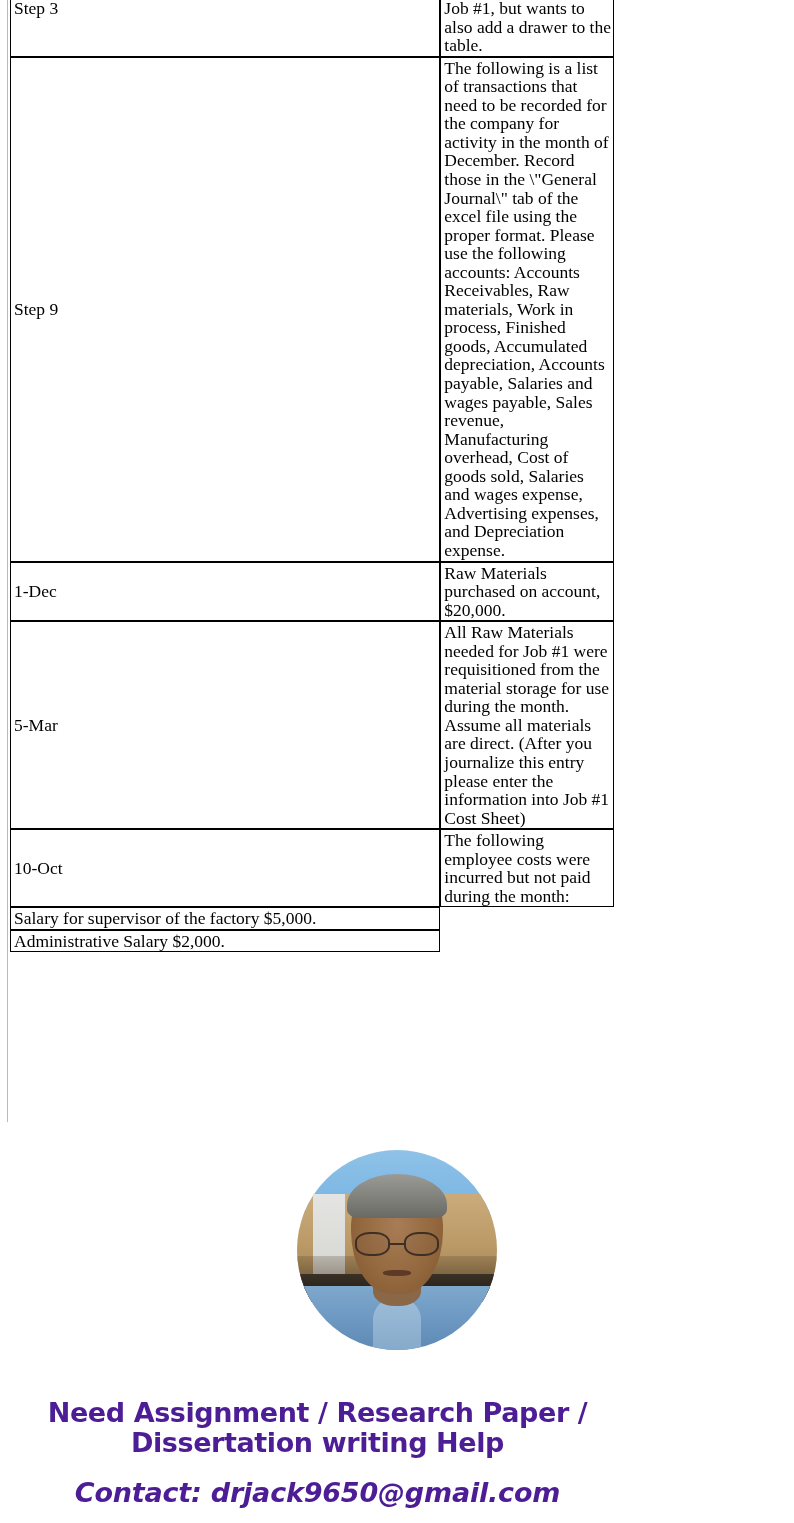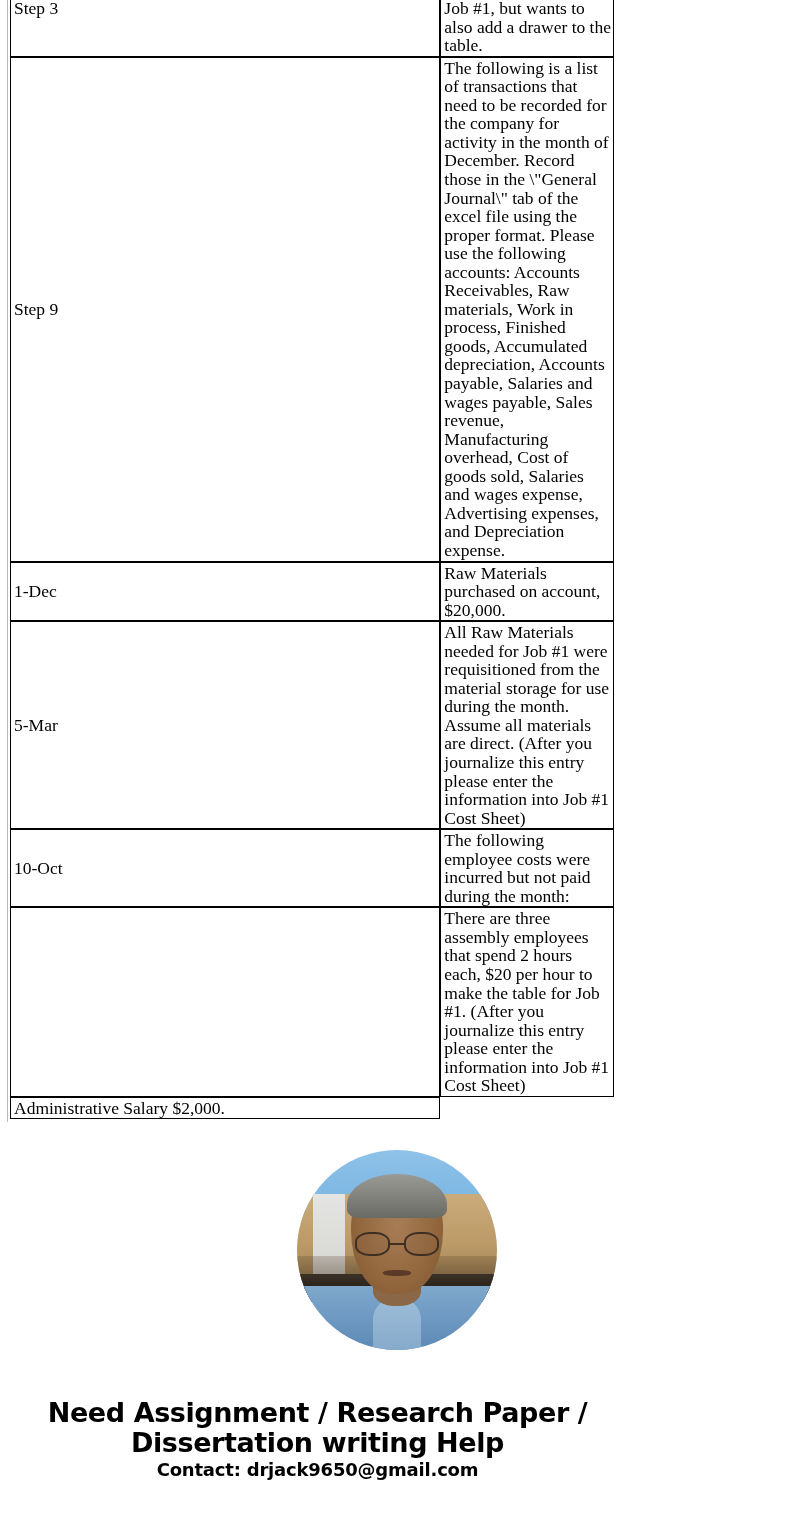--- a/index.html
+++ b/index.html
@@ -156,35 +156,36 @@
   }
 
   
   .promo {
     position: absolute;
     left: 0;
     top: 1398px;
     width: 635px;
     text-align: center;
     font-family: "DejaVu Sans", "Liberation Sans", sans-serif;
-    color: #000000;
+    color: #4c1d95;
   }
   .promo-line1 {
     font-size: 27px;
     font-weight: bold;
     line-height: 1.12;
     letter-spacing: -0.4px;
     margin: 0 16px;
   }
   .promo-line2 {
-    font-size: 18px;
+    font-size: 27px;
     font-weight: bold;
     line-height: 1.12;
-    margin: 2px 0 0 0;
+    margin: 20px 0 0 0;
     letter-spacing: -0.2px;
+    font-style: italic;
   }
 </style>
 </head>
 <body>
 
 <div class="doc-viewport">
 
   <div class="doc-frame"></div>
 
   <table class="steps-table">
@@ -208,25 +209,24 @@
       <tr>
         <td class="col-a">5-Mar</td>
         <td class="col-b">All Raw Materials needed for Job #1 were requisitioned from the material storage for use during the month. Assume all materials are direct. (After you journalize this entry please enter the information into Job #1 Cost Sheet)</td>
       </tr>
 
       <tr>
         <td class="col-a">10-Oct</td>
         <td class="col-b">The following employee costs were incurred but not paid during the month:</td>
       </tr>
 
-      <tr>
-        <td class="col-a"></td>
-        <td class="col-b">There are three assembly employees that spend 2 hours each, $20 per hour to make the table for Job #1. (After you journalize this entry please enter the information into Job #1 Cost Sheet)</td>
-      </tr>
-
+
+      <tr class="single-cell">
+        <td>Salary for supervisor of the factory $5,000.</td>
+      </tr>
 
       <tr class="single-cell">
         <td>Administrative Salary $2,000.</td>
       </tr>
 
     </tbody>
   </table>
 
 </div>
 

